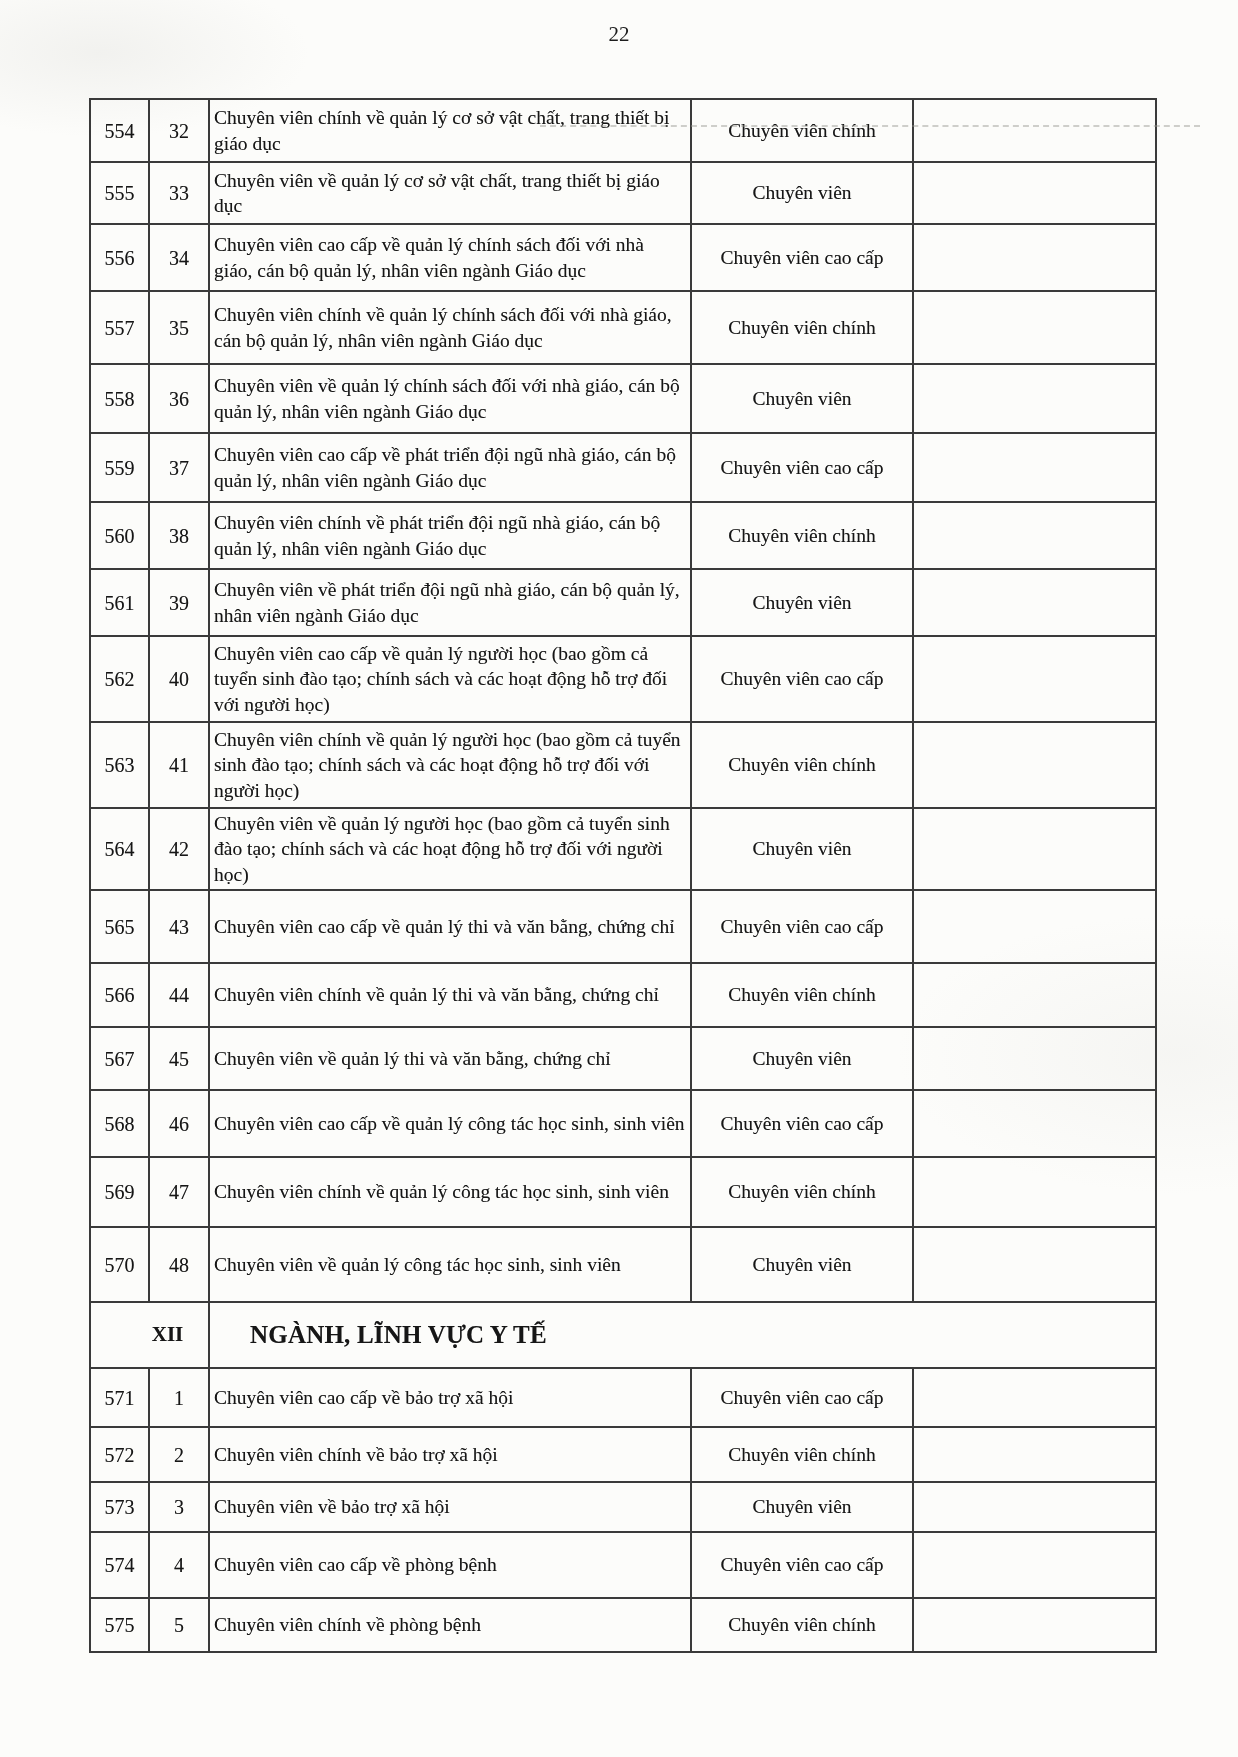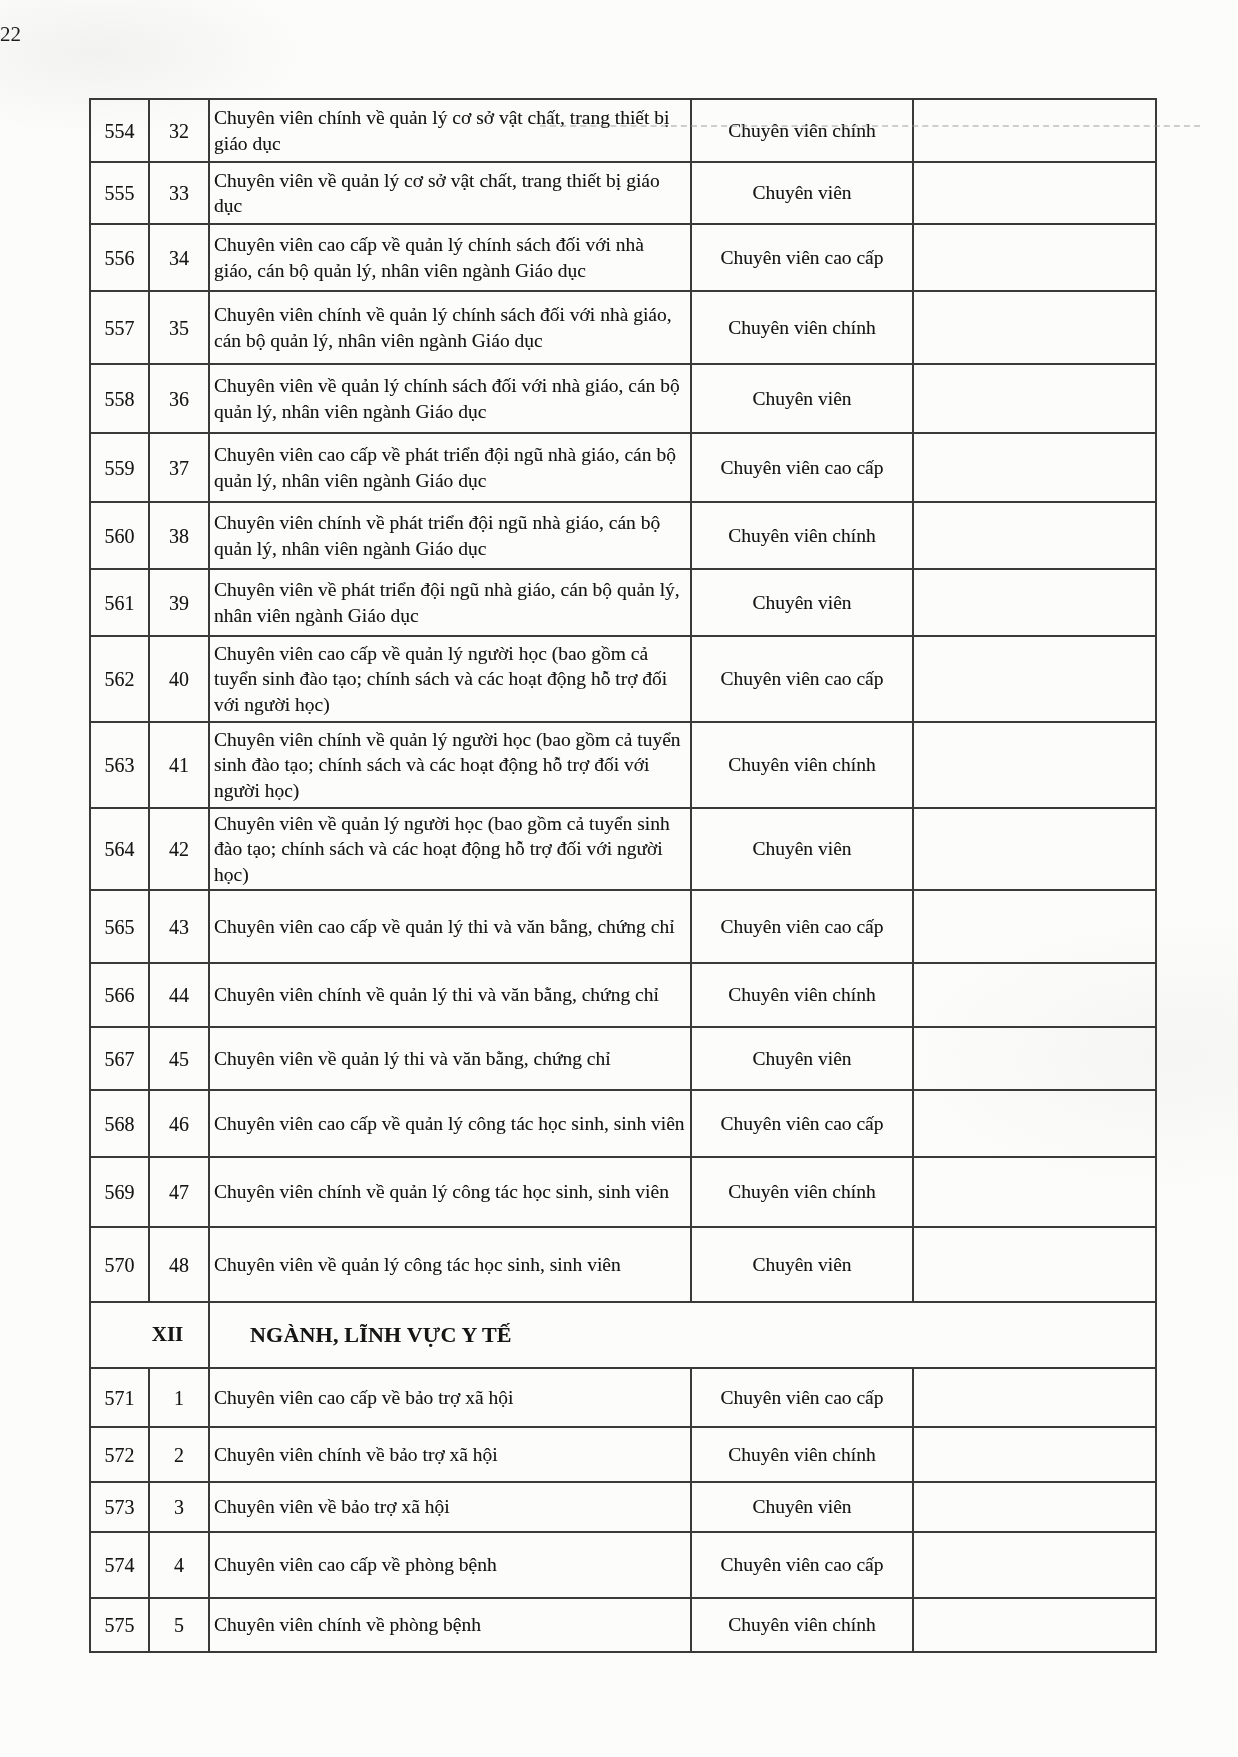--- a/index.html
+++ b/index.html
@@ -5,41 +5,41 @@
   html,body{margin:0;padding:0;}
   body{
     width:1238px;height:1757px;position:relative;
     background:#fcfcfa;
     font-family:"Liberation Serif","DejaVu Serif",serif;
     color:#161616;
     -webkit-font-smoothing:antialiased;
   }
   .page-number{
     position:absolute;top:22px;left:0;width:1238px;
-    font-size:21px;color:#1d1d1d;
+    text-align:center;font-size:21px;color:#1d1d1d;
   }
   .doc-table{
     position:absolute;left:89px;top:98px;width:1066px;
     border-collapse:collapse;table-layout:fixed;
     font-size:19.5px;line-height:1.3;
   }
   .doc-table td{
     border:2px solid #3a3a3a;
     vertical-align:middle;
     padding:2px 4px;
     text-shadow:0 0 0.4px rgba(20,20,20,0.35);
     overflow:hidden;
   }
   .c-stt,.c-no{text-align:center;font-size:20px;}
   .c-desc{text-align:left;padding-left:6px;padding-right:10px;}
   .c-rank{text-align:center;}
   .c-empty{background:transparent;}
   .section-row td{font-weight:bold;padding-left:40px;}
   .section-numeral{text-align:center;font-size:21px;}
-  .section-title{text-align:left;padding-left:6px;font-size:22px;letter-spacing:0.2px;}
+  .section-title{text-align:left;padding-left:6px;font-size:25px;letter-spacing:0.2px;}
   
   .scan-dash{
     position:absolute;left:540px;top:125px;width:660px;height:0;
     border-top:2px dashed rgba(150,150,145,0.45);
     pointer-events:none;
   }
   .scan-tint{
     position:absolute;inset:0;pointer-events:none;
     background:
       radial-gradient(ellipse 300px 120px at 8% 3%, rgba(210,210,205,0.25), transparent 70%),

